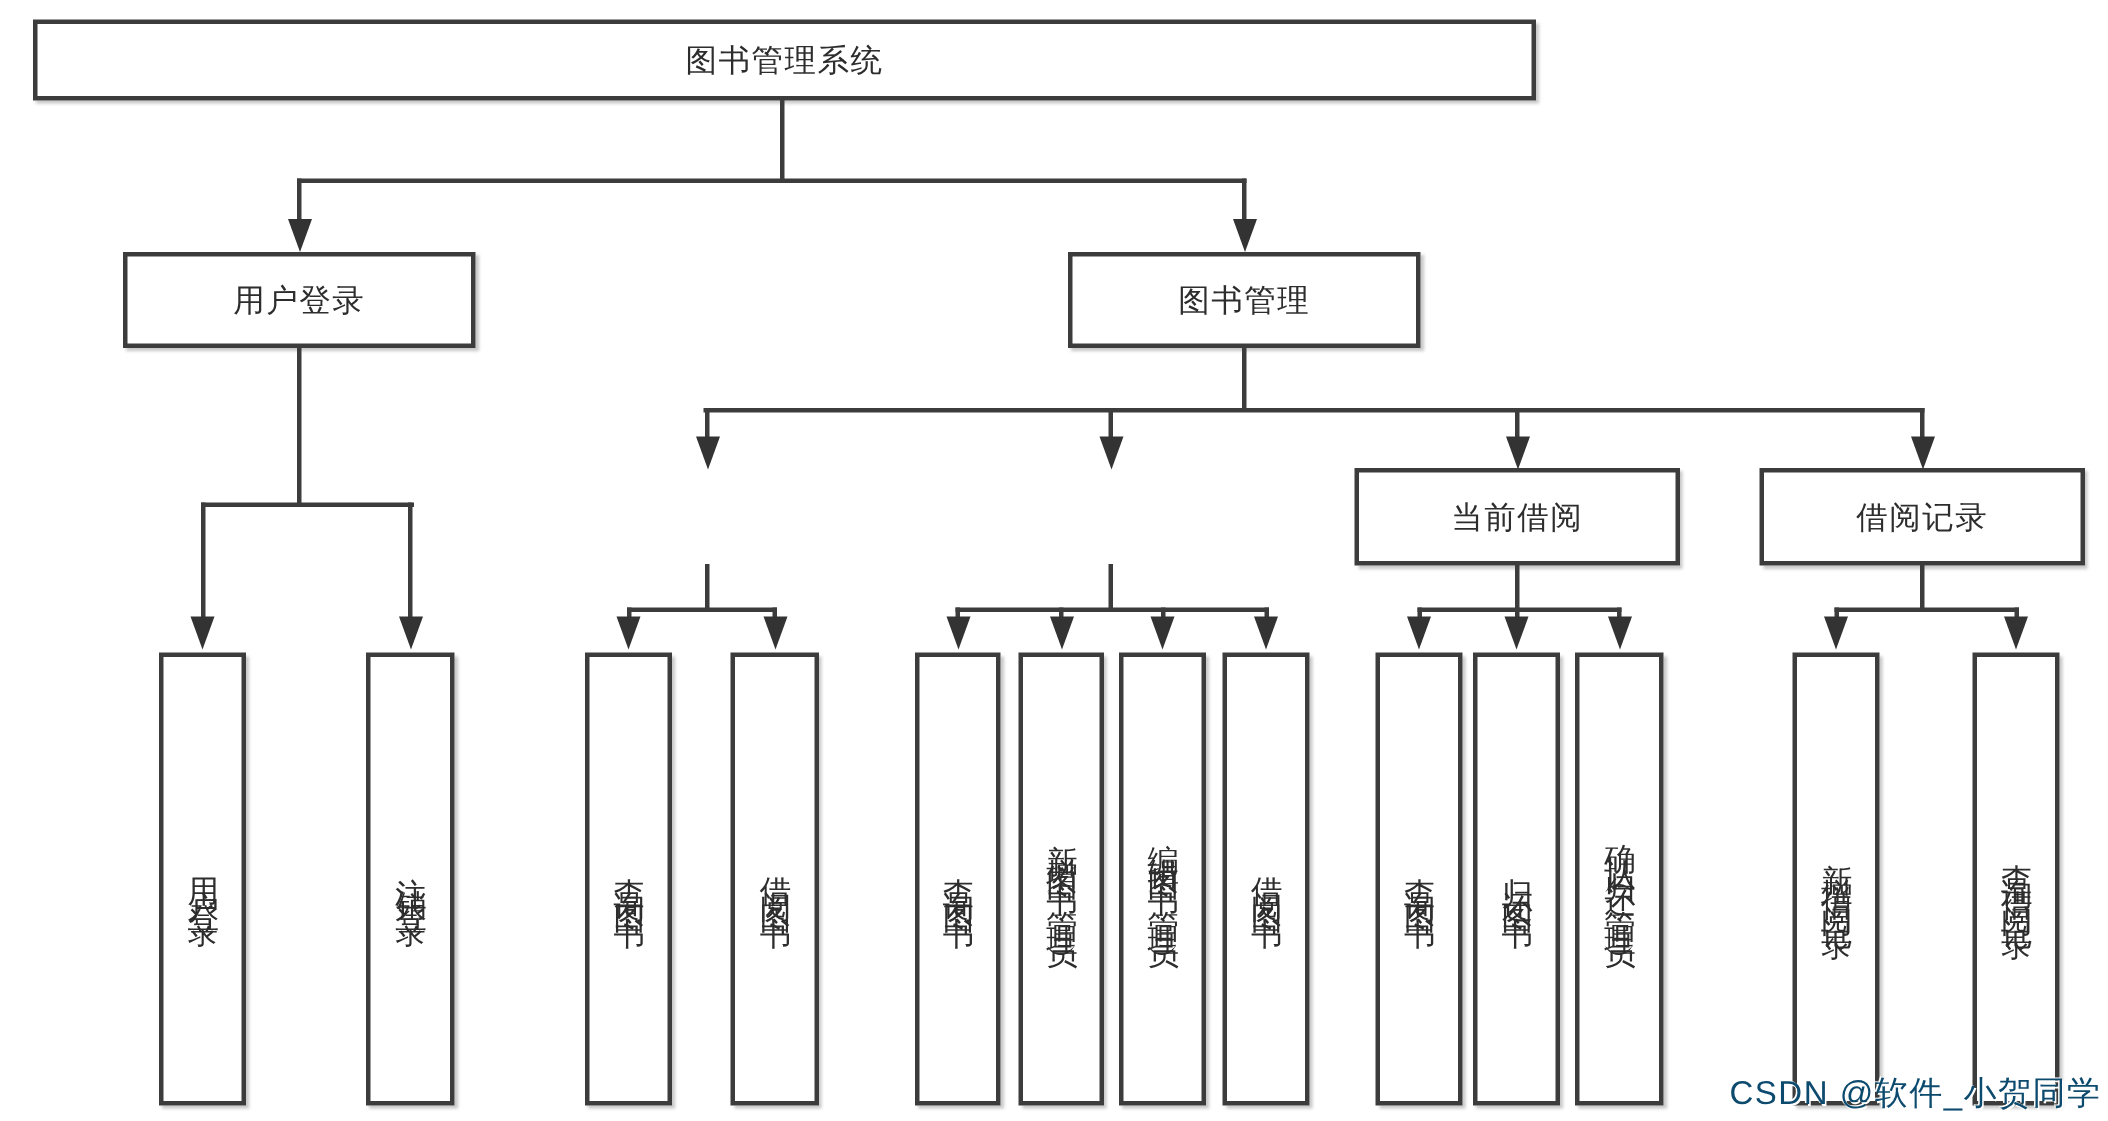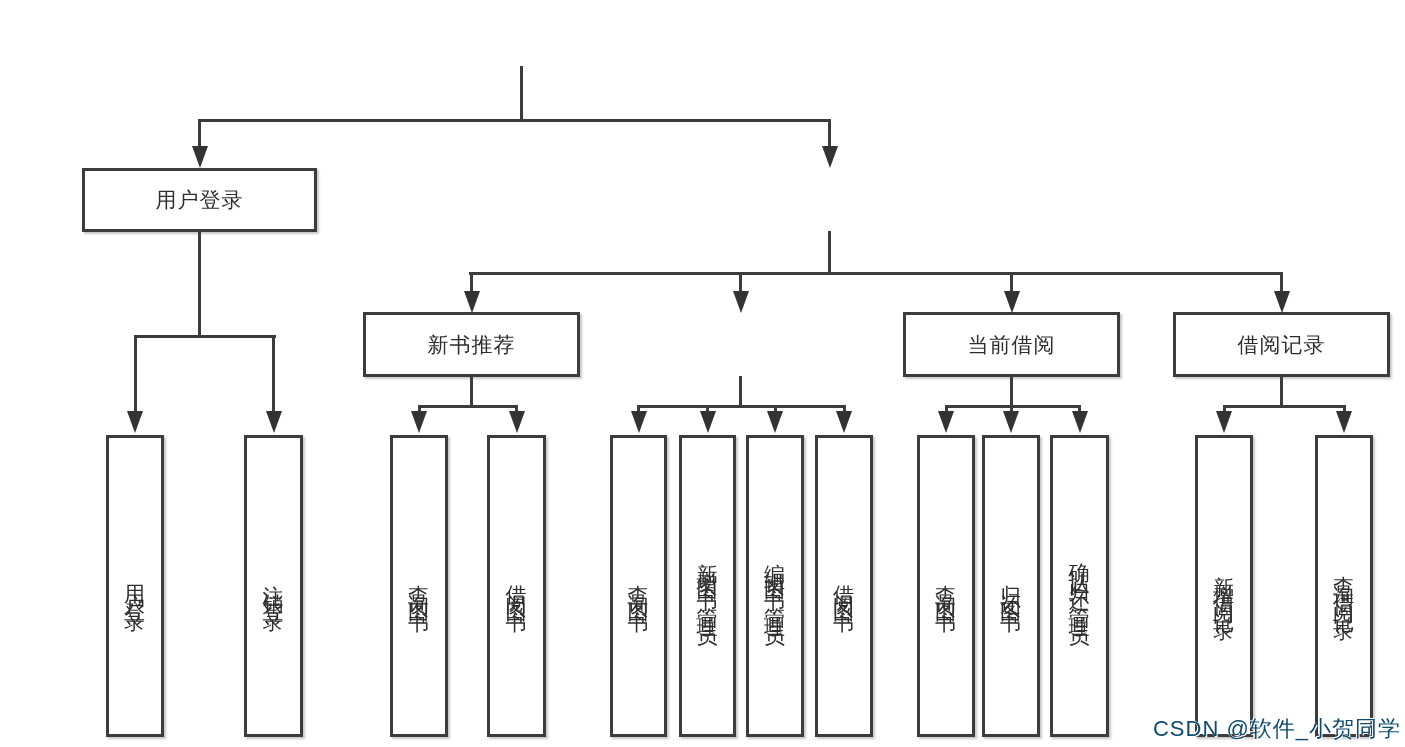--- a/index.html
+++ b/index.html
@@ -52,29 +52,32 @@
     text-shadow: 1px 1px 0 #ffffff, -1px -1px 0 #ffffff;
     z-index: 10;
     letter-spacing: 1px;
   }
 </style>
 </head>
 <body>
 
 <div id="canvas">
 
+  <div class="box hnode" style="left:22px; top:13px; width:1002px; height:54px;">
+    <span>图书管理系统</span>
+  </div>
 
   <div class="box hnode" style="left:82px; top:168px; width:235px; height:64px;">
     <span>用户登录</span>
   </div>
 
+  <div class="box hnode" style="left:712px; top:168px; width:235px; height:64px;">
+    <span>图书管理</span>
+  </div>
 
-  <div class="box hnode" style="left:363px; top:312px; width:217px; height:65px;">
-    <span>新书推荐</span>
-  </div>
 
 
   <div class="box hnode" style="left:903px; top:312px; width:217px; height:65px;align-items:center;">
     <span>当前借阅</span>
   </div>
 
   <div class="box hnode" style="left:1173px; top:312px; width:217px; height:65px;">
     <span>借阅记录</span>
   </div>
 

